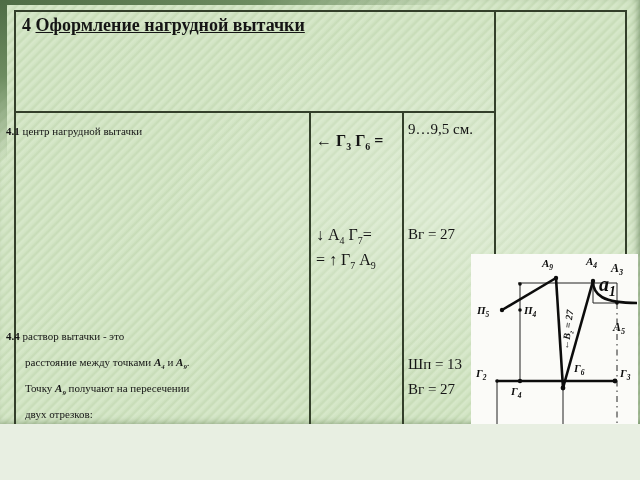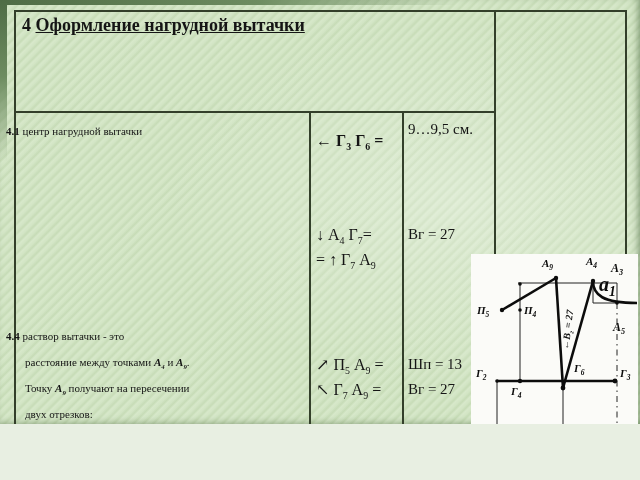--- a/index.html
+++ b/index.html
@@ -64,22 +64,20 @@
 
   <div class="blk item b41"><span style="font-weight: bold;">4.1</span><span>  центр нагрудной вытачки</span></div>
   <div class="blk item b44"><span style="font-weight: bold;">4.4</span><span>  раствор вытачки - это
 расстояние между точками </span><span style="font-weight: bold; font-style: italic;">А</span><sub style="font-weight: bold; font-style: italic;">4</sub><span> и </span><span style="font-weight: bold; font-style: italic;">А</span><sub style="font-weight: bold; font-style: italic;">9</sub><span>.
  Точку </span><span style="font-weight: bold; font-style: italic;">А</span><sub style="font-weight: bold; font-style: italic;">9</sub><span> получают на пересечении
 двух отрезков:</span></div>
 
   <div class="blk formula f1"><span>← Г</span><sub>3</sub><span> Г</span><sub>6</sub><span> =</span></div>
   <div class="blk formula f2"><span>↓   А</span><sub>4</sub><span> Г</span><sub>7</sub><span>=
 = ↑ Г</span><sub>7</sub><span> А</span><sub>9</sub></div>
-  <div class="blk formula f3"><span>↗ П</span><sub>5</sub><span> А</span><sub>9</sub><span> =
-↖ Г</span><sub>7</sub><span> А</span><sub>9</sub><span> =</span></div>
 
   <div class="blk value vx1"><span>9…9,5 см.</span></div>
   <div class="blk value vx2"><span>Вг = 27</span></div>
   <div class="blk value vx3"><span>Шп = 13
 Вг = 27</span></div>
 
   <div class="diagram">
     <svg width="167" height="224" viewBox="0 0 167 224">
 
       <g stroke="#222" stroke-width="1" fill="none">

